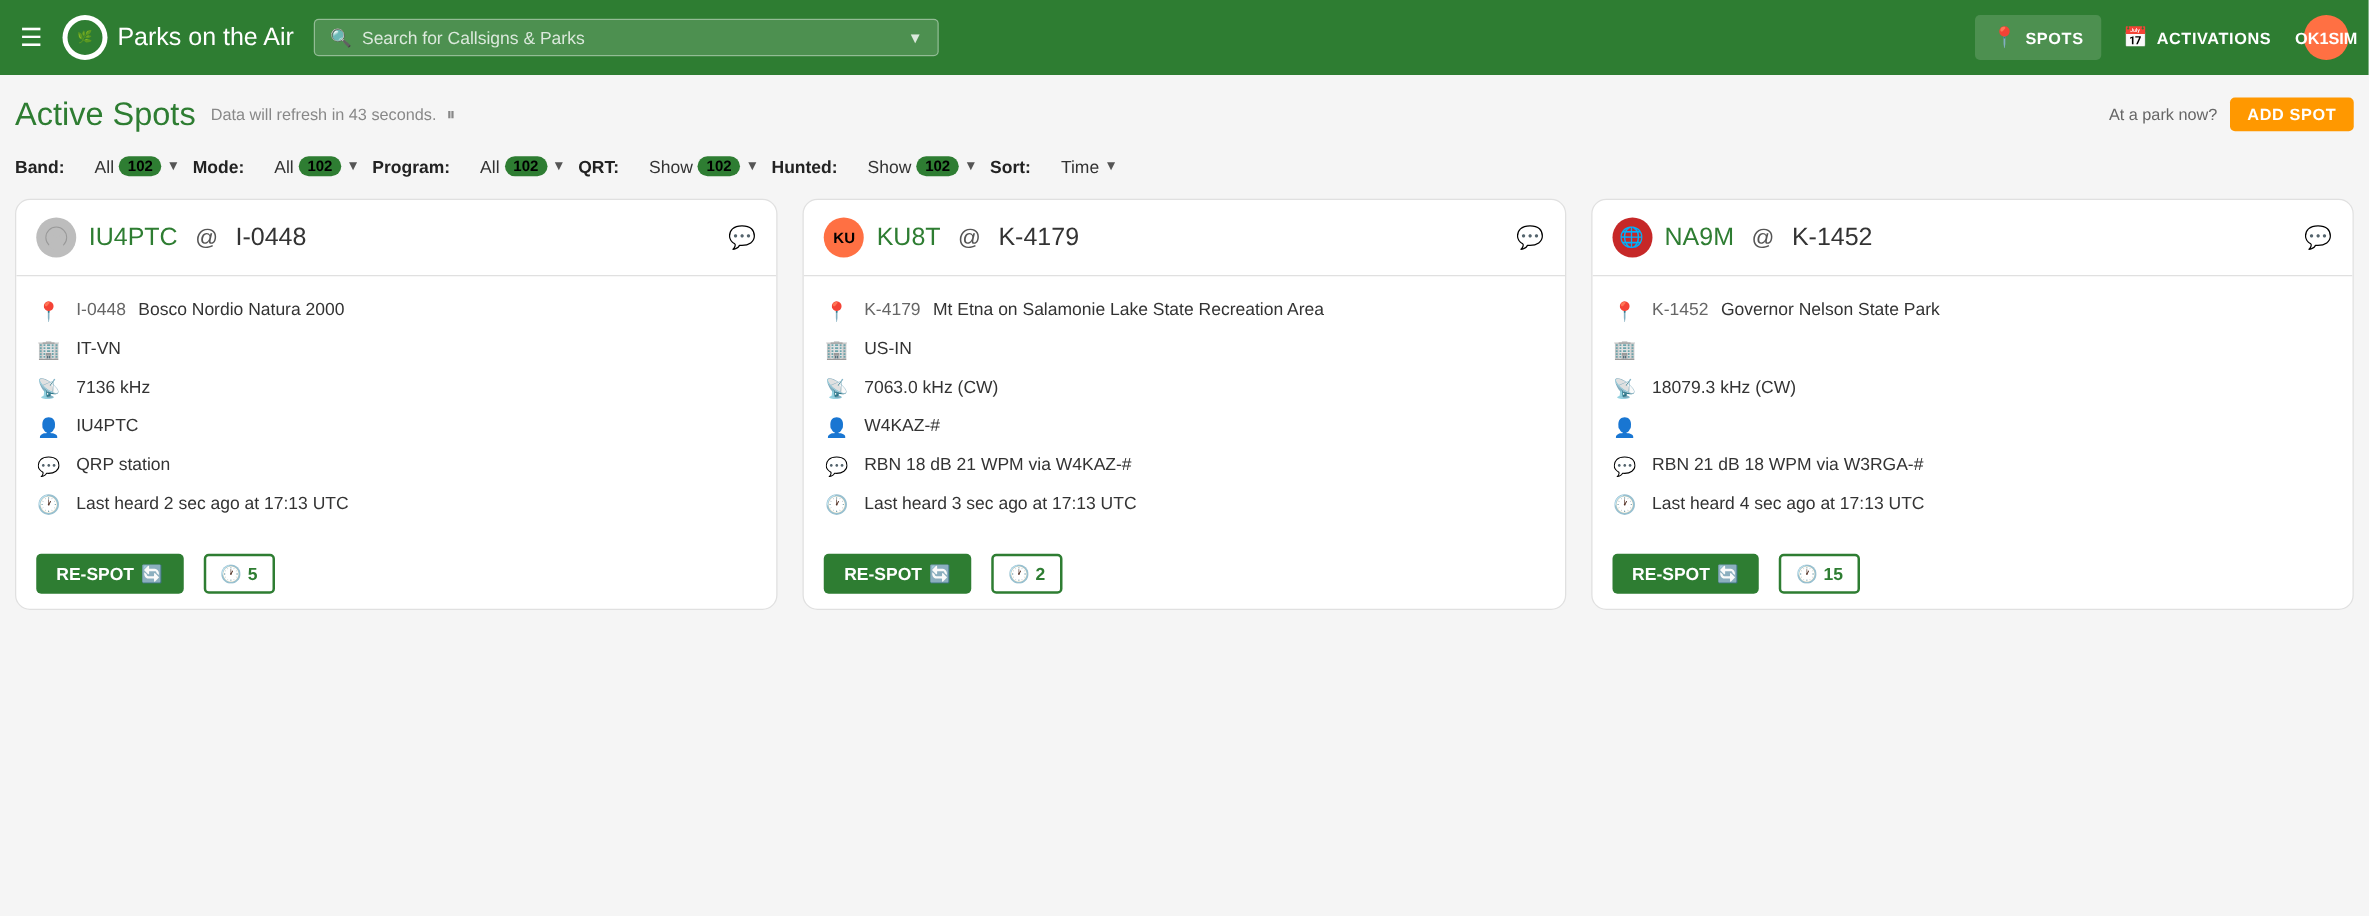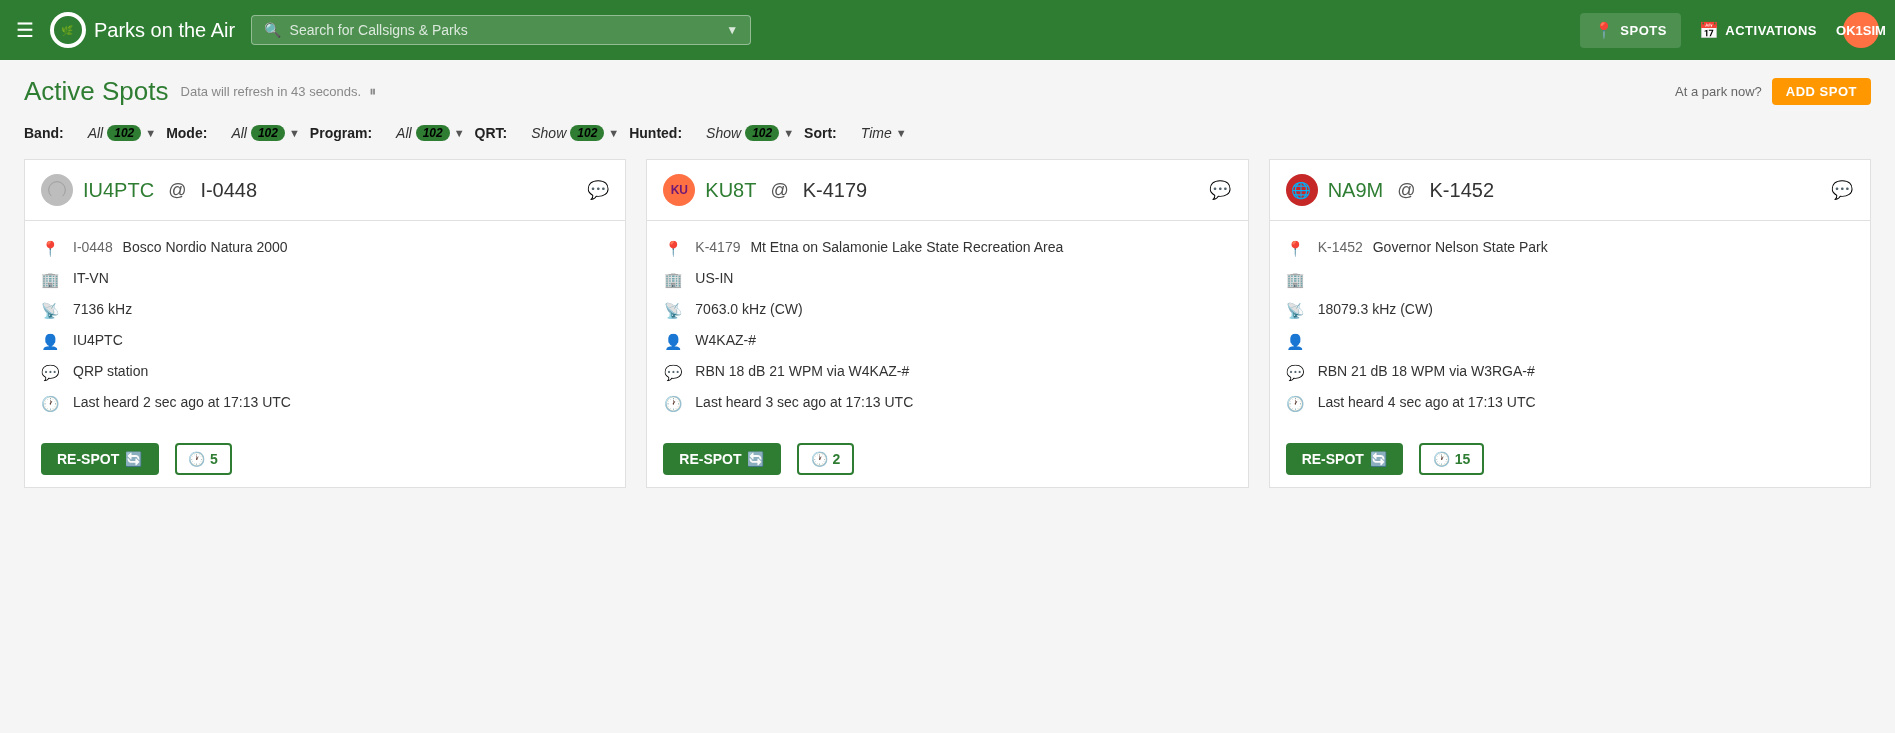--- a/index.html
+++ b/index.html
@@ -105,21 +105,21 @@
       justify-content: center;
       color: white;
       font-size: 13px;
       font-weight: bold;
       margin-left: 8px;
       cursor: pointer;
     }
 
     
     .page-content {
-      padding: 16px 24px;
+      padding: 16px 12px;
     }
 
     
     .spots-header {
       display: flex;
       align-items: center;
       margin-bottom: 16px;
     }
     .spots-title {
       color: #2e7d32;
@@ -176,21 +176,20 @@
       font-size: 14px;
       color: #222;
     }
     .filter-select {
       display: flex;
       align-items: center;
       gap: 4px;
       cursor: pointer;
       padding: 2px 4px;
       border-radius: 4px;
-      font-style: italic;
     }
     .filter-val {
       font-size: 14px;
       color: #333;
     }
     .badge {
       background: #2e7d32;
       color: #000000;
       border-radius: 10px;
       padding: 1px 7px;
@@ -200,21 +199,21 @@
     .filter-arrow { color: #555; font-size: 11px; }
 
     
     .cards-grid {
       display: grid;
       grid-template-columns: repeat(3, 1fr);
       gap: 20px;
     }
     .spot-card {
       background: white;
-      border-radius: 0;
+      border-radius: 12px;
       border: 1px solid #e0e0e0;
       overflow: hidden;
     }
     .card-header {
       display: flex;
       align-items: center;
       padding: 14px 16px;
       border-bottom: 1px solid #e0e0e0;
       gap: 10px;
     }
@@ -230,21 +229,21 @@
       color: #666;
       overflow: hidden;
       flex-shrink: 0;
     }
     .callsign-avatar.gray-circle {
       background: #bdbdbd;
       color: white;
     }
     .callsign-avatar.user-photo {
       background: #ff7043;
-      color: #701a75;
+      color: #000000;
       font-size: 12px;
       font-weight: bold;
     }
     .callsign-avatar.globe-icon {
       background: #c62828;
       color: white;
       font-size: 16px;
     }
     .callsign {
       font-size: 20px;

